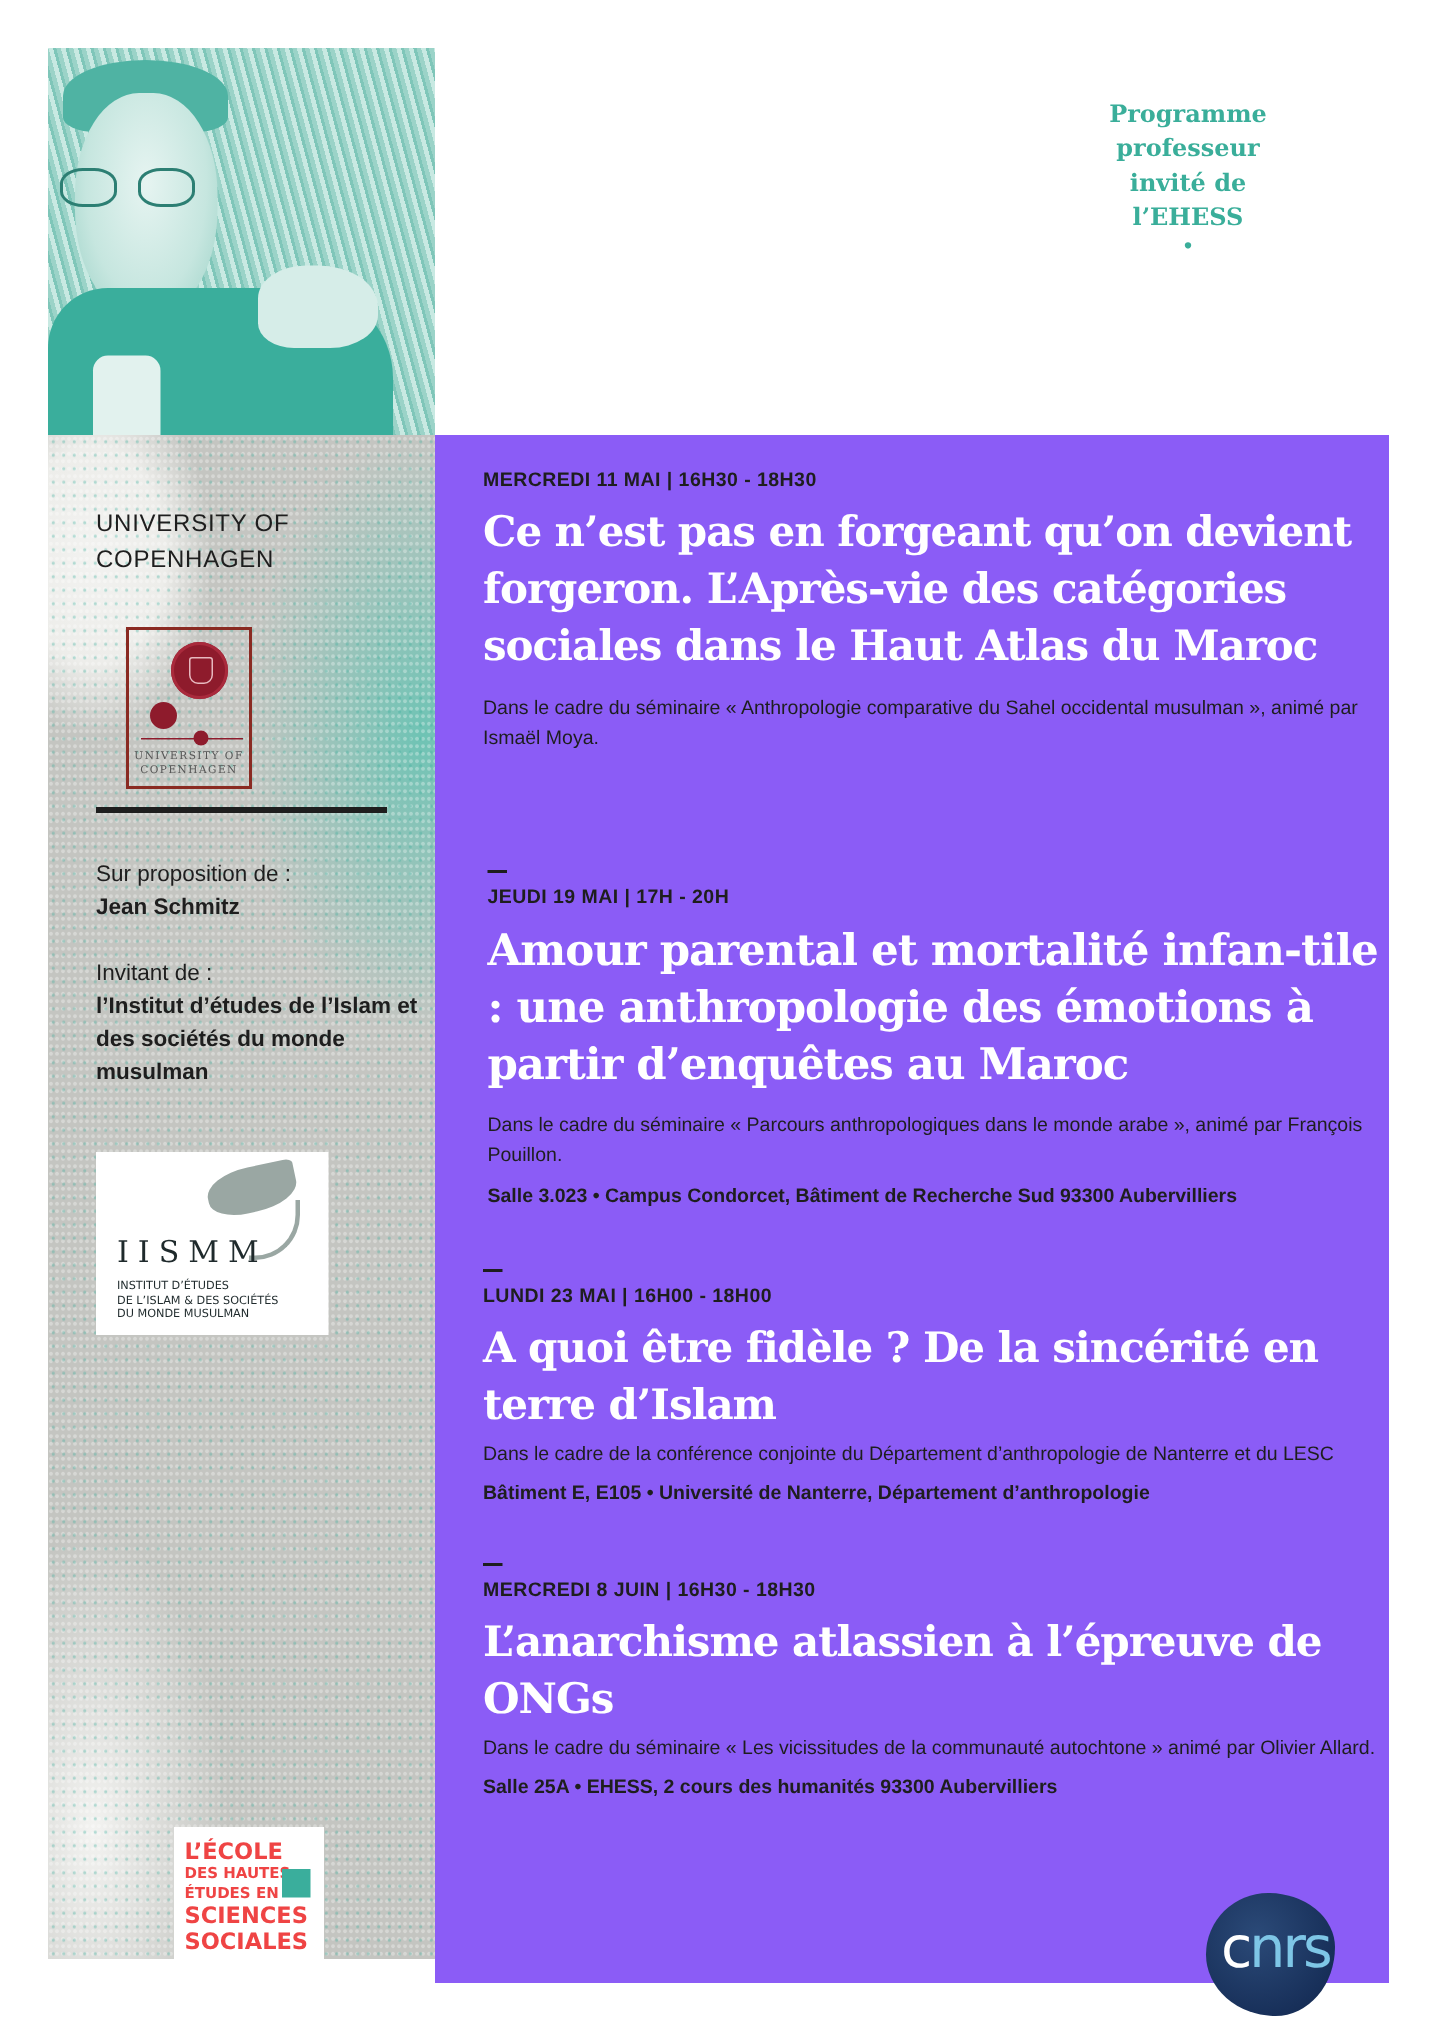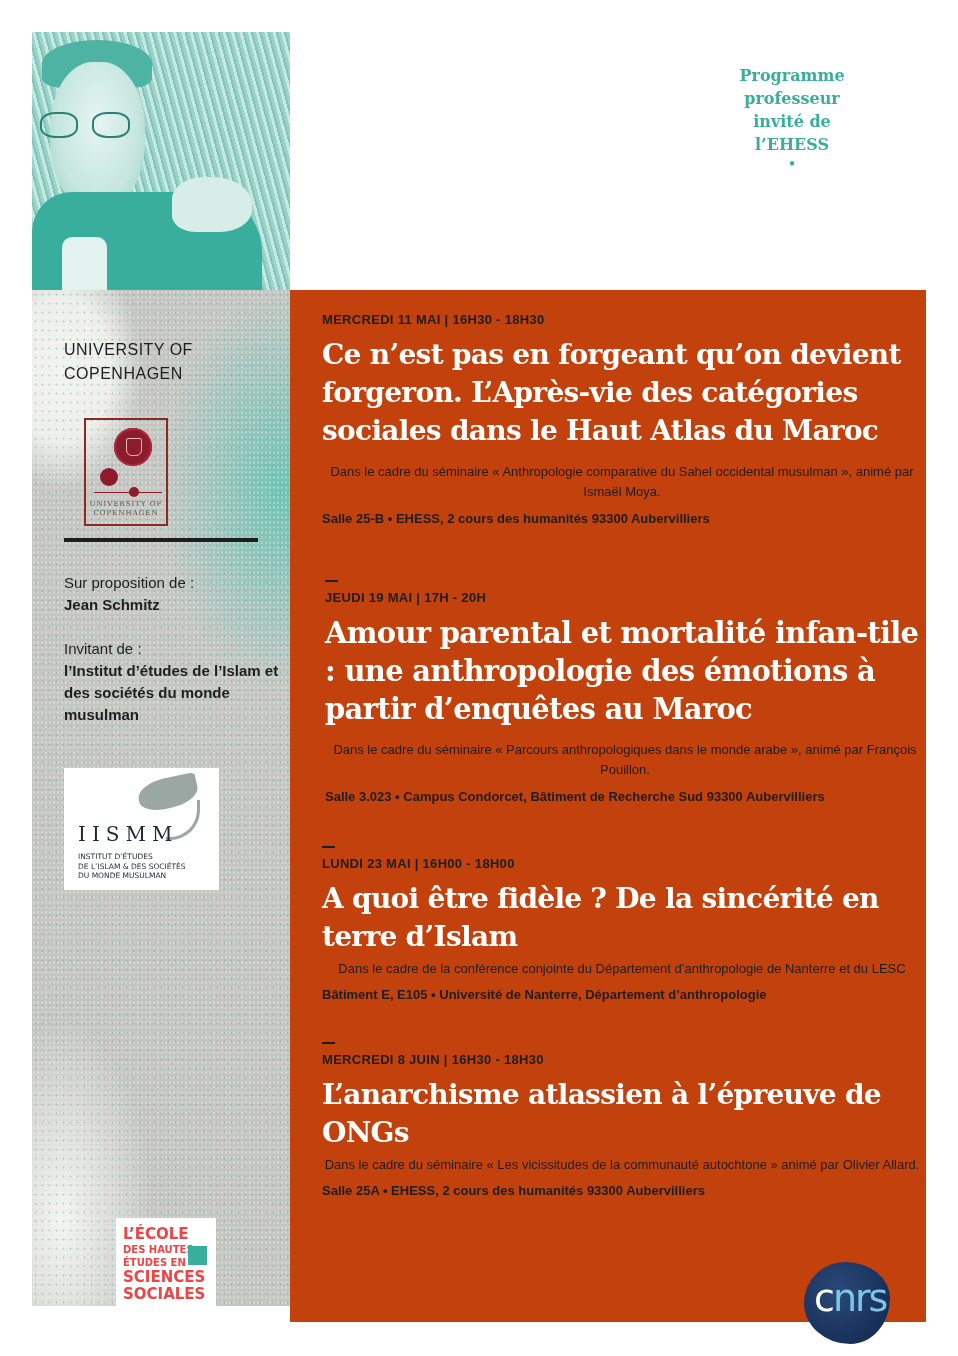--- a/index.html
+++ b/index.html
@@ -77,26 +77,26 @@
   .iismm-name { position: absolute; left: 14px; top: 54px; font-family: "DejaVu Serif", serif; font-size: 20px; letter-spacing: 6px; color: #1f2a2c; }
   .iismm-sub { position: absolute; left: 14px; top: 84px; font-size: 7.5px; line-height: 9.5px; color: #1f2a2c; font-family: "DejaVu Sans", sans-serif; }
 
   .ehess { position: absolute; left: 84px; top: 928px; width: 100px; height: 88px; background: #ffffff; z-index: 2; padding: 8px 0 0 7px; }
   .ehess-line { display: block; color: #ef4444; font-weight: bold; font-family: "DejaVu Sans", sans-serif; }
   .ehess .big { font-size: 15px; line-height: 17px; }
   .ehess .small { font-size: 10px; line-height: 13px; }
   .ehess-square { position: absolute; left: 72px; top: 28px; width: 19px; height: 19px; background: #3aae9c; }
 
   
-  .main { position: absolute; left: 258px; top: 258px; width: 636px; height: 1032px; background: #c2410c; }
+  .main { position: absolute; left: 258px; top: 258px; width: 636px; height: 1032px; background: #8b5cf6; }
   .event { position: absolute; left: 32px; width: 600px; }
   .dash { display: block; width: 13px; height: 2px; background: #1e1e1e; margin-bottom: 8px; }
   .ev-date { font-size: 13px; font-weight: bold; color: #1e1e1e; letter-spacing: 0.3px; line-height: 16px; }
   .ev-title { font-family: "DejaVu Serif", serif; font-weight: bold; color: #ffffff; font-size: 28px; line-height: 38px; margin-top: 8px; letter-spacing: -0.7px; }
-  .ev-desc { font-size: 13px; color: #1e1e1e; line-height: 20px; margin-top: 12px; text-align: center; }
+  .ev-desc { font-size: 13px; color: #1e1e1e; line-height: 20px; margin-top: 12px; }
   .ev-place { font-size: 13px; font-weight: bold; color: #1e1e1e; line-height: 18px; margin-top: 8px; }
   .ev2 .ev-title { font-size: 29px; }
 
   .cnrs { position: absolute; left: 514px; top: 972px; width: 86px; height: 82px; border-radius: 48% 52% 46% 54% / 50% 44% 56% 50%; background: radial-gradient(ellipse at 40% 35%, #2b4a78 0%, #18305a 70%, #132649 100%); }
   .cnrs-text { position: absolute; left: 10px; top: 14px; font-size: 38px; line-height: 44px; letter-spacing: -2px; font-family: "DejaVu Sans", sans-serif; }
   .cnrs-text .c { color: #ffffff; } .cnrs-text .r { color: #7ec6e6; }
 </style>
 </head>
 <body>
 
@@ -165,21 +165,20 @@
       <div class="ehess-square"></div>
     </div>
   </div>
 
   <div class="main">
 
     <div class="event ev1" style="top:22px;">
       <div class="ev-date">MERCREDI 11 MAI  |  16H30 - 18H30</div>
       <div class="ev-title">Ce n’est pas en forgeant qu’on devient forgeron. L’Après-vie des catégories sociales dans le Haut Atlas du Maroc</div>
       <div class="ev-desc">Dans le cadre du séminaire « Anthropologie comparative du Sahel occidental musulman », animé par Ismaël Moya.</div>
-      <div class="ev-place">Salle 25-B • EHESS, 2 cours des humanités 93300 Aubervilliers</div>
     </div>
 
     <div class="event ev2" style="top:290px; left:35px;">
       <span class="dash"></span>
       <div class="ev-date">JEUDI 19 MAI  |  17H - 20H</div>
       <div class="ev-title">Amour parental et mortalité infan-tile : une anthropologie des émotions à partir d’enquêtes au Maroc</div>
       <div class="ev-desc">Dans le cadre du séminaire « Parcours anthropologiques dans le monde arabe », animé par François Pouillon.</div>
       <div class="ev-place">Salle 3.023 • Campus Condorcet, Bâtiment de Recherche Sud 93300 Aubervilliers</div>
     </div>
 

